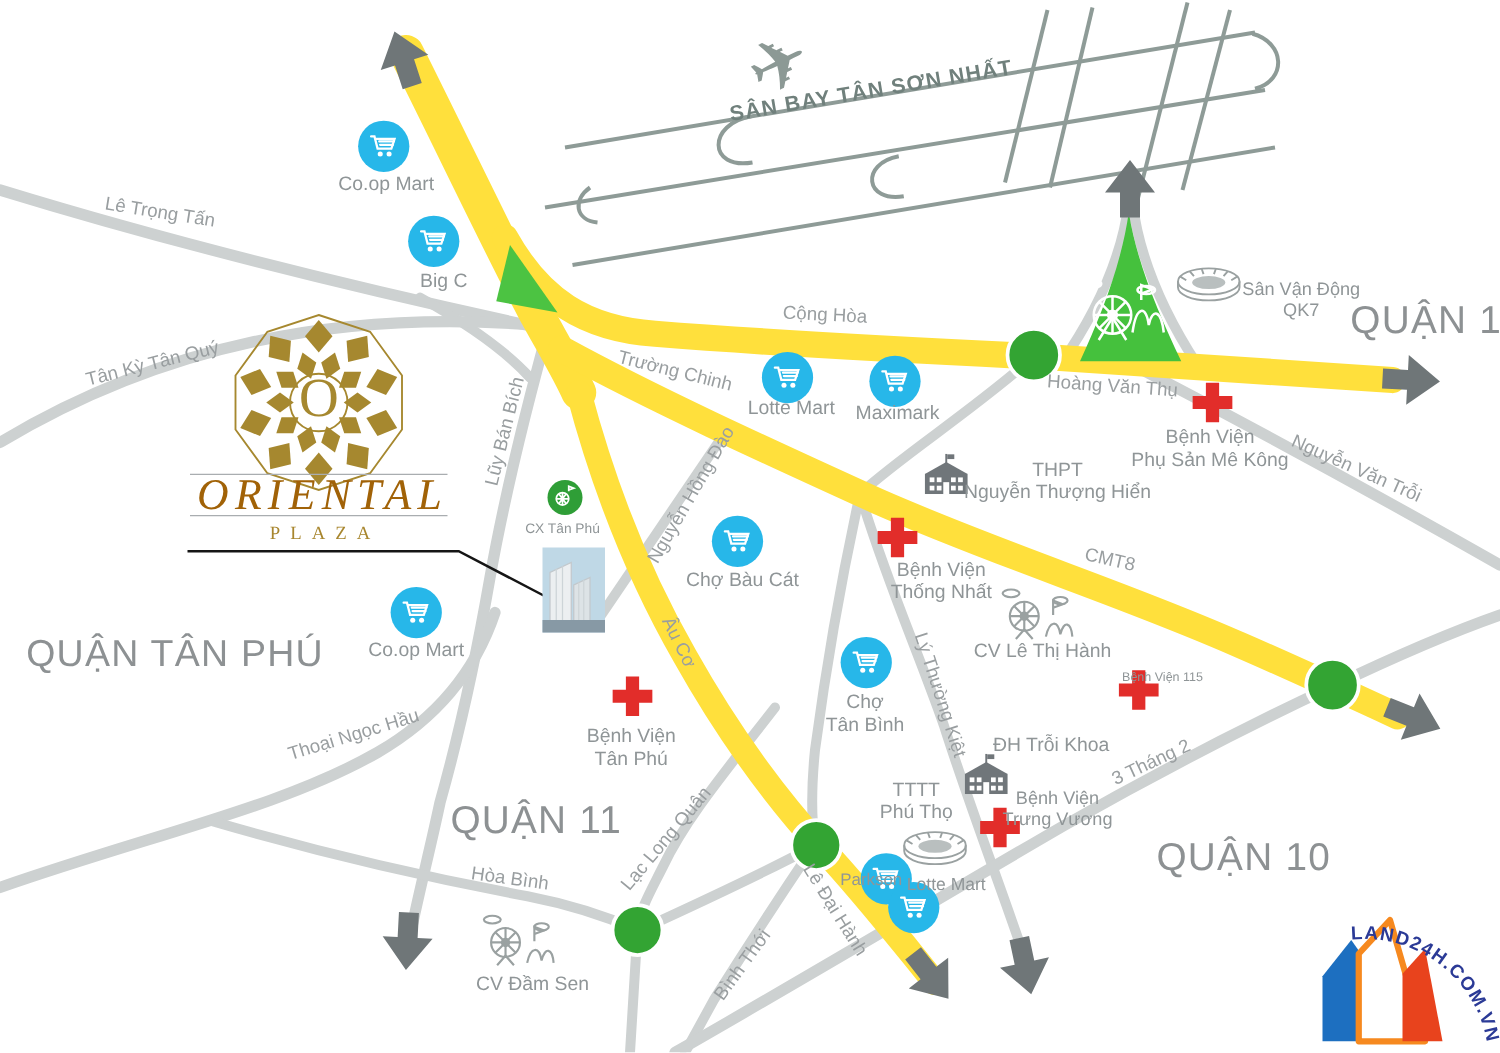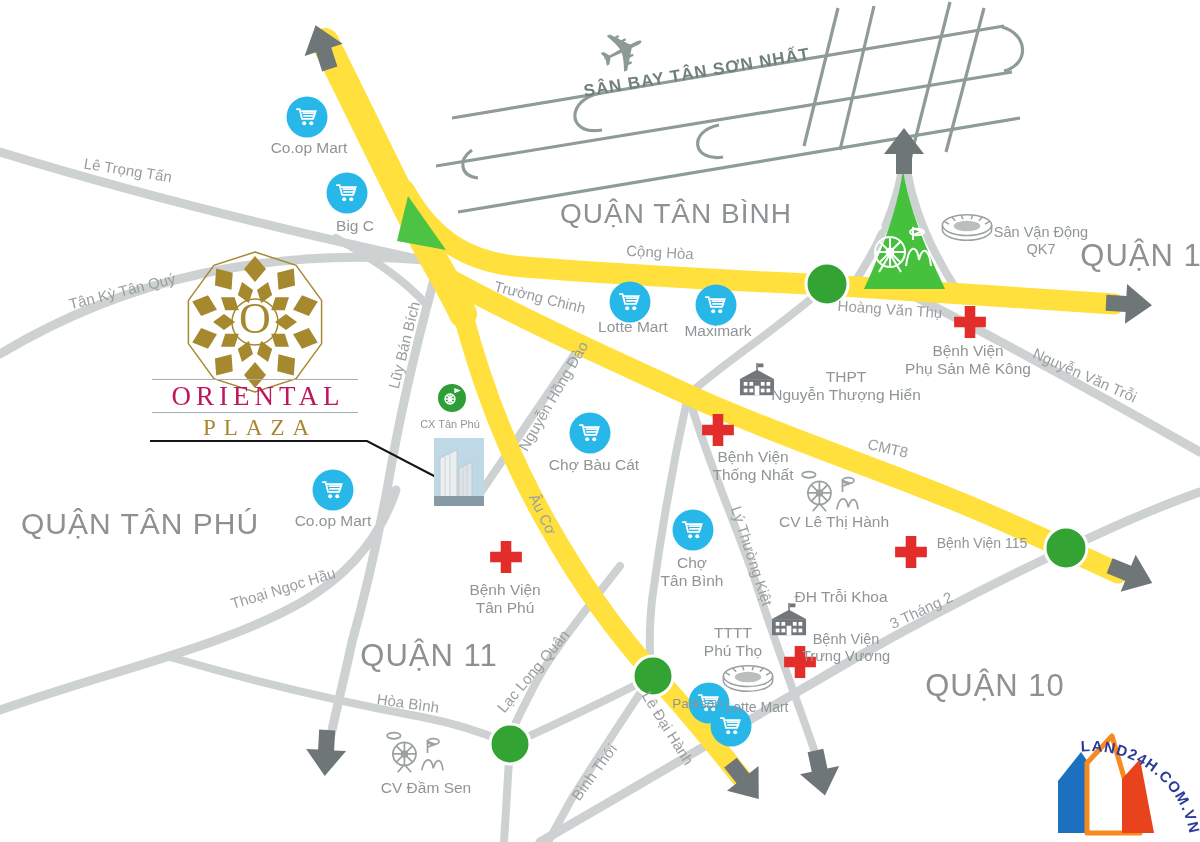--- a/index.html
+++ b/index.html
@@ -9,23 +9,23 @@
   .abs{position:absolute;transform:translate(-50%,-50%);}
   .rlabel{position:absolute;white-space:nowrap;font-size:15px;color:#999ea0;font-weight:400;}
   .dlabel{position:absolute;white-space:nowrap;font-size:30px;color:#8d9193;letter-spacing:1px;}
   .mlabel{position:absolute;white-space:nowrap;text-align:center;font-size:15.5px;
           color:#8f9597;line-height:1.18;}
   .market{position:absolute;width:41px;height:41px;border-radius:50%;
           display:flex;align-items:center;justify-content:center;}
   .picon{position:absolute;display:flex;align-items:center;justify-content:center;}
   .airport-label{position:absolute;white-space:nowrap;font-size:17px;font-weight:700;
           color:#70807c;letter-spacing:1px;}
-  .logo-title{position:absolute;font-family:"Liberation Serif",serif;font-size:27px;
-          color:#be185d;letter-spacing:5px;white-space:nowrap;}
-  .logo-sub{position:absolute;font-family:"Liberation Serif",serif;font-size:23px;
+  .logo-title{position:absolute;font-family:"Liberation Serif",serif;font-size:35px;
+          color:#a16207;letter-spacing:5px;white-space:nowrap;font-style:italic;}
+  .logo-sub{position:absolute;font-family:"Liberation Serif",serif;font-size:15px;
           color:#a8862e;letter-spacing:8px;white-space:nowrap;}
   .logo-rule{position:absolute;height:1px;background:#a9adb0;width:206px;}
 </style>
 </head>
 <body>
 
 <div id="map">
   <svg id="base" width="1200" height="842" viewBox="0 0 1200 842">
 
     <g stroke="#8e9b97" stroke-width="3.2" fill="none">
@@ -145,21 +145,20 @@
       </text>
     </g>
   </svg>
 
   <div class="airport-label abs" style="left:697px;top:73px;transform:translate(-50%,-50%) rotate(-9.5deg);">SÂN BAY TÂN SƠN NHẤT</div>
 
   <div class="logo-rule" style="left:152px;top:379px;"></div>
   <div class="logo-title abs" style="left:258px;top:396px;">ORIENTAL</div>
   <div class="logo-rule" style="left:152px;top:412px;"></div>
   <div class="logo-sub abs" style="left:260px;top:428px;">PLAZA</div>
-<div class="dlabel" style="left: 676px; top: 214px; position: absolute; transform: translate(-50%, -50%); font-size: 28px;">QUẬN TÂN BÌNH</div>
     <div class="dlabel" style="left: 1141px; top: 256px; position: absolute; transform: translate(-50%, -50%); font-size: 31px;">QUẬN 1</div>
     <div class="dlabel" style="left: 140px; top: 524px; position: absolute; transform: translate(-50%, -50%); font-size: 30px;">QUẬN TÂN PHÚ</div>
     <div class="dlabel" style="left: 429px; top: 656px; position: absolute; transform: translate(-50%, -50%); font-size: 31px; text-align: right;">QUẬN 11</div>
     <div class="dlabel" style="left: 995px; top: 686px; position: absolute; transform: translate(-50%, -50%); font-size: 31px;">QUẬN 10</div>
     <div class="rlabel" style="left: 128px; top: 170px; position: absolute; transform: translate(-50%, -50%) rotate(9deg);">Lê Trọng Tấn</div>
     <div class="rlabel" style="left: 122px; top: 291px; position: absolute; transform: translate(-50%, -50%) rotate(-14deg);">Tân Kỳ Tân Quý</div>
     <div class="rlabel" style="left: 660px; top: 252px; position: absolute; transform: translate(-50%, -50%) rotate(3deg);">Cộng Hòa</div>
     <div class="rlabel" style="left: 540px; top: 297px; position: absolute; transform: translate(-50%, -50%) rotate(14deg);">Trường Chinh</div>
     <div class="rlabel" style="left: 890px; top: 309px; position: absolute; transform: translate(-50%, -50%) rotate(4deg);">Hoàng Văn Thụ</div>
     <div class="rlabel" style="left: 1085px; top: 375px; position: absolute; transform: translate(-50%, -50%) rotate(24deg);">Nguyễn Văn Trỗi</div>
@@ -289,21 +288,21 @@
       <svg viewBox="0 0 34 34" width="36" height="36">
         <path d="M12 2 h10 v10 h10 v10 h-10 v10 h-10 v-10 h-10 v-10 h10 z" fill="#e22d2a"></path>
       </svg>
     </div>
     <div class="mlabel" style="left: 505px; top: 599px; position: absolute; transform: translate(-50%, -50%);">Bệnh Viện<br>Tân Phú</div>
     <div class="picon" style="left: 911px; top: 552px; position: absolute; transform: translate(-50%, -50%);">
       <svg viewBox="0 0 34 34" width="36" height="36">
         <path d="M12 2 h10 v10 h10 v10 h-10 v10 h-10 v-10 h-10 v-10 h10 z" fill="#e22d2a"></path>
       </svg>
     </div>
-    <div class="mlabel" style="left: 982px; top: 543px; position: absolute; transform: translate(-50%, -50%); font-size: 14px; text-align: right;">Bệnh Viện 115</div>
+    <div class="mlabel" style="left: 930px; top: 543px; position: absolute; transform: translate(-50%, -50%); font-size: 10px; text-align: right;">Bệnh Viện 115</div>
     <div class="picon" style="left: 800px; top: 662px; position: absolute; transform: translate(-50%, -50%);">
       <svg viewBox="0 0 34 34" width="36" height="36">
         <path d="M12 2 h10 v10 h10 v10 h-10 v10 h-10 v-10 h-10 v-10 h10 z" fill="#e22d2a"></path>
       </svg>
     </div>
     <div class="mlabel" style="left: 846px; top: 648px; position: absolute; transform: translate(-50%, -50%); font-size: 14.5px;">Bệnh Viện<br>Trưng Vương</div>
     <div class="picon" style="left: 757px; top: 381px; position: absolute; transform: translate(-50%, -50%);">
       <svg viewBox="0 0 44 38" width="42" height="36">
         <g fill="#70767a">
           <rect x="4" y="17" width="36" height="17"></rect>

